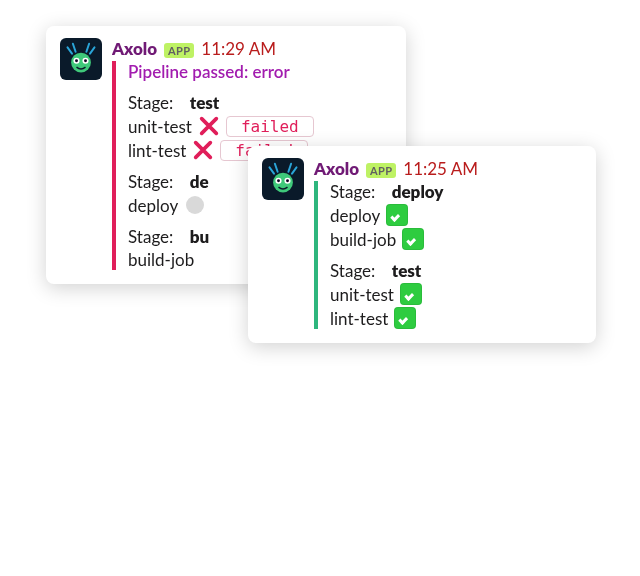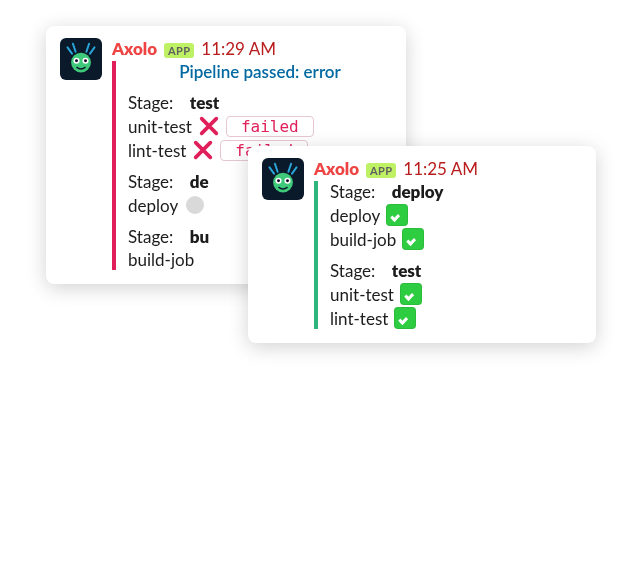--- a/index.html
+++ b/index.html
@@ -25,44 +25,43 @@
   .avatar {
     width: 42px; height: 42px; border-radius: 6px;
     background: #0a1a2a;
     display: flex; align-items: center; justify-content: center;
     flex-shrink: 0;
   }
   .avatar svg { width: 36px; height: 36px; }
 
   .body { flex: 1; min-width: 0; }
   .header-row { display: flex; align-items: baseline; gap: 7px; margin-bottom: 2px; }
-  .bot-name { font-weight: 800; color: #ef4444; font-size: 17px; }
+  .bot-name { font-weight: 800; color: #701a75; font-size: 17px; }
   .app-badge {
     background: #bef264; color: #616061;
     font-size: 11px; font-weight: 700;
     padding: 1px 4px; border-radius: 3px;
     letter-spacing: 0.3px;
   }
   .time { color: #b91c1c; font-size: 17px; }
 
   .attach {
     border-left: 4px solid;
     padding-left: 12px;
     margin-top: 2px;
   }
   .attach.err { border-color: #e01e5a; }
   .attach.ok  { border-color: #2eb67d; }
 
   .attach-title {
-    color: #0369a1;
+    color: #a21caf;
     font-weight: 600;
     font-size: 17px;
     margin-bottom: 4px;
     white-space: nowrap;
-    text-align: center;
   }
   .stage-label { color: #1d1c1d; margin-top: 10px; }
   .stage-label:first-of-type { margin-top: 0; }
   .stage-label .kw { font-weight: 400; }
   .stage-label .nm { font-weight: 800; margin-left: 12px; }
 
   .job-row {
     display: flex; align-items: center; gap: 6px;
     color: #1d1c1d; margin-top: 2px;
     white-space: nowrap;

